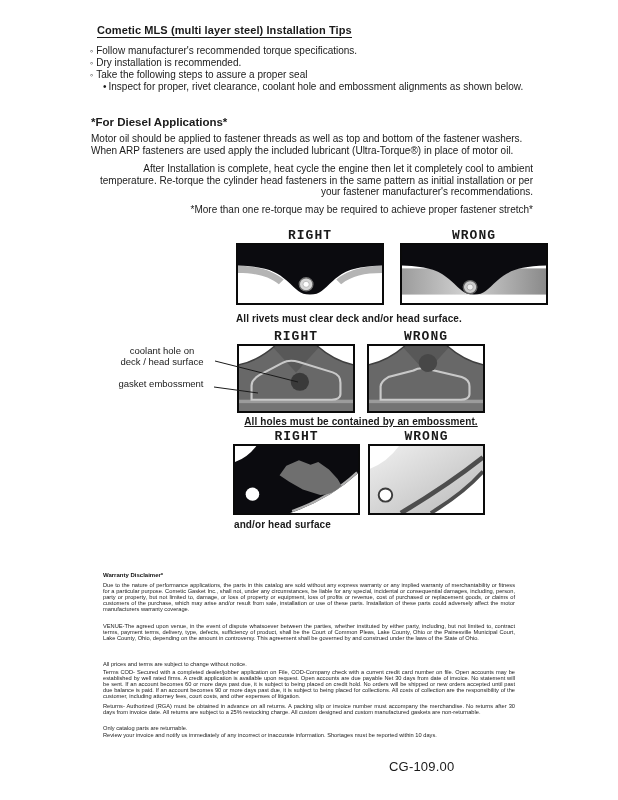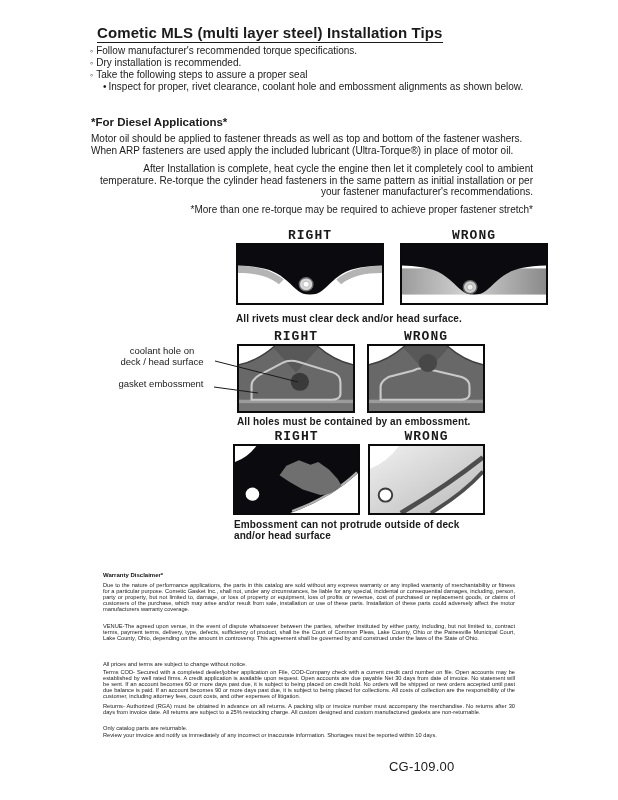--- a/index.html
+++ b/index.html
@@ -2,21 +2,21 @@
 <html><head>
 <meta charset="utf-8">
 <style>
   html,body{margin:0;padding:0;}
   body{
     width:618px;height:800px;position:relative;background:#ffffff;
     font-family:"Liberation Sans", sans-serif;color:#1a1a1a;overflow:hidden;
   }
   .abs{position:absolute;}
   
-  .title{left:97px;top:24px;font-size:15px;font-weight:bold;
+  .title{left:97px;top:24px;font-size:11px;font-weight:bold;
          border-bottom:1.5px solid #1a1a1a;padding-bottom:1px;letter-spacing:.1px;}
   
   .bullets{left:90px;top:45px;width:460px;font-size:10px;line-height:12px;}
   .b1{display:flex;}
   .b1::before{content:"\25E6";margin-right:3px;font-size:9px;line-height:12px;}
   .b2{display:flex;margin-left:13px;}
   .b2::before{content:"\2022";margin-right:2px;font-size:10px;line-height:12px;}
   
   .diesel-h{left:91px;top:116px;font-size:11.5px;font-weight:bold;}
   .para{left:91px;width:442px;font-size:10px;line-height:11.7px;}
@@ -123,21 +123,21 @@
     <rect x="0" y="57" width="118" height="4" fill="#9b9b9b"></rect>
     <rect x="0" y="61" width="118" height="8" fill="#747474"></rect>
     <path d="M0,0 H37 C26,10 13,17 0,20 Z" fill="#ffffff"></path>
     <path d="M118,0 H81 C92,10 105,17 118,20 Z" fill="#ffffff"></path>
     <path d="M37,0 C26,10 13,17 0,20" stroke="#3f3f3f" stroke-width="1.6" fill="none"></path>
     <path d="M81,0 C92,10 105,17 118,20" stroke="#3f3f3f" stroke-width="1.6" fill="none"></path>
     <path d="M12,57 V43 C12,39 15,36 20,33 L46,26 C51,23 57,23 63,25 L96,33 C102,35 104,39 104,43 V51 C104,55 100,57 95,57 Z" fill="none" stroke="#c9c9c9" stroke-width="2.2"></path>
     <circle cx="61" cy="18" r="9.5" fill="#474747"></circle>
   </svg>
 </div>
-<div class="abs cap" style="left:237px;top:416px;width:248px;text-align:left;">All holes must be contained by an embossment.</div>
+<div class="abs cap" style="left:237px;top:416px;width:248px;text-align:center;text-decoration:underline;">All holes must be contained by an embossment.</div>
 
 <div class="abs rw" style="left:233px;top:430px;width:127px;">RIGHT</div>
 <div class="abs rw" style="left:368px;top:430px;width:117px;">WRONG</div>
 
 <div class="abs fig" style="left:233px;top:444px;width:127px;height:71px;">
   <svg width="123" height="67" viewBox="0 0 127 71" preserveAspectRatio="none">
     <rect width="127" height="71" fill="#ffffff"></rect>
     <path d="M22,0 H127 V29 Q97,57 57,71 H0 V17 Q13,12 22,0 Z" fill="#0b0b0f"></path>
     <path d="M59,69 Q98,55 126,28" stroke="#b0b0b0" stroke-width="2.4" fill="none"></path>
     <path d="M46,31 L53,21 66,15 78,20 86,17 97,25 106,35 110,42 Q100,52 88,52 L70,46 56,38 Z" fill="#6f6f6f"></path>
@@ -154,21 +154,20 @@
     </defs>
     <rect width="117" height="71" fill="#ffffff"></rect>
     <path d="M30,0 H117 V71 H0 V24 Q18,17 30,0 Z" fill="url(#g6)"></path>
     <path d="M32,71 Q80,42 117,12" stroke="#4d4d4d" stroke-width="5" fill="none"></path>
     <path d="M63,71 Q97,50 117,27 L117,71 Z" fill="#ffffff"></path>
     <path d="M63,71 Q97,50 117,27" stroke="#4d4d4d" stroke-width="4" fill="none"></path>
     <circle cx="16" cy="52" r="7" fill="#ffffff" stroke="#3c3c3c" stroke-width="2"></circle>
   </svg>
 </div>
 <div class="abs cap" style="left:234px;top:519px;width:280px;">
-  <div>Embossment can not protrude outside of deck</div>
   <div>and/or head surface</div>
 </div>
 
 <div class="abs warr-h">Warranty Disclaimer*</div>
 <div class="abs warr" id="w1">Due to the nature of performance applications, the parts in this catalog are sold without any express warranty or any implied warranty of merchantability or fitness for a particular purpose.  Cometic Gasket Inc., shall not, under any circumstances, be liable for any special, incidental or consequential damages, including, person, party or property, but not limited to, damage, or loss of property or equipment, loss of profits or revenue, cost of purchased or replacement goods, or claims of customers of the purchase, which may arise and/or result from sale, installation or use of these parts.  Installation of these parts could adversely affect the motor manufacturers warranty coverage.</div>
 <div class="abs warr" id="w2">VENUE-The agreed upon venue, in the event of dispute whatsoever between the parties, whether instituted by either party, including, but not limited to, contract terms, payment terms, delivery, type, defects, sufficiency of product, shall be the Court of Common Pleas, Lake County, Ohio or the Painesville Municipal Court, Lake County, Ohio, depending on the amount in controversy. This agreement shall be governed by and construed under the laws of the State of Ohio.</div>
 <div class="abs warr" id="w3">All prices and terms are subject to change without notice.</div>
 <div class="abs warr" id="w4">Terms COD- Secured with a completed dealer/jobber application on File, COD-Company check with a current credit card number on file.  Open accounts may be established by well rated firms.  A credit application is available upon request.  Open accounts are due payable Net 30 days from date of invoice.  No statement will be sent.  If an account becomes 60 or more days past due, it is subject to being placed on credit hold.  No orders will be shipped or new orders accepted until past due balance is paid.  If an account becomes 90 or more days past due, it is subject to being placed for collections.  All costs of collection are the responsibility of the customer, including attorney fees, court costs, and other expenses of litigation.</div>
 <div class="abs warr" id="w5">Returns- Authorized (RGA) must be obtained in advance on all returns.  A packing slip or invoice number must accompany the merchandise.  No returns after 30 days from invoice date.  All returns are subject to a 25% restocking charge.  All custom designed and custom manufactured gaskets are non-returnable.</div>
 <div class="abs warr" id="w6">Only catalog parts are returnable.</div>

